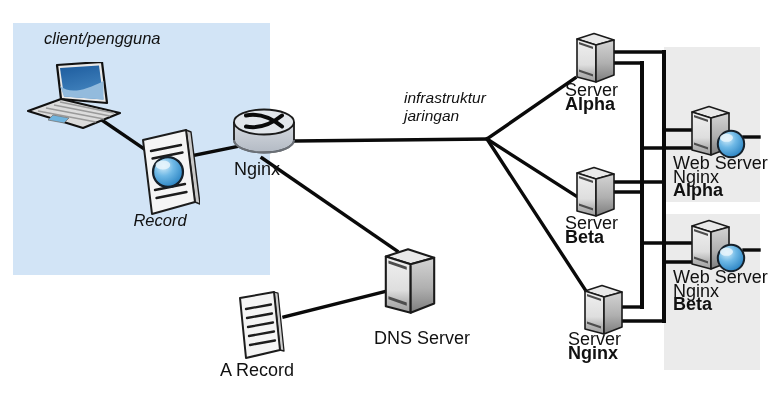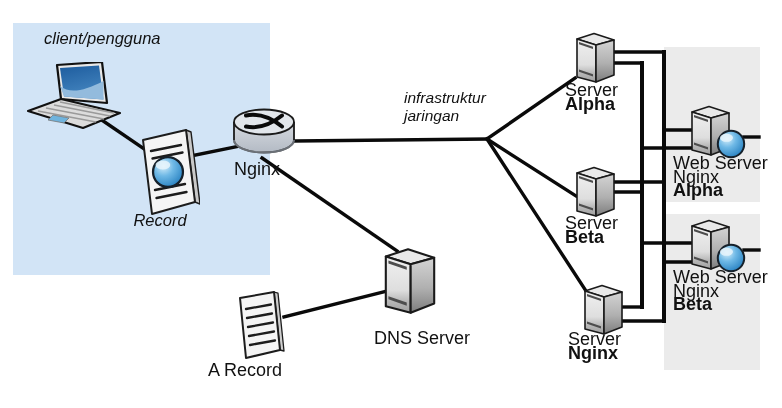--- a/index.html
+++ b/index.html
@@ -170,21 +170,21 @@
 
   <div class="lbl" style="left:234px;top:163px;width:60px">Nginx</div>
 
   <div class="italic-label" id="infra-label" style="left:404px;top:89px">
     <span style="display:block">infrastruktur</span>
     <span style="display:block">jaringan</span>
   </div>
 
   <div class="lbl" style="left:374px;top:332px;width:80px">DNS Server</div>
 
-  <div class="lbl" style="left:208px;top:364px;width:80px">A Record</div>
+  <div class="lbl" style="left:220px;top:364px;width:80px">A Record</div>
 
   <div class="lbl" style="left:565px;top:84px;width:60px">
     <span>Server</span>
     <span class="b">Alpha</span>
   </div>
 
   <div class="lbl" style="left:565px;top:217px;width:60px">
     <span>Server</span>
     <span class="b">Beta</span>
   </div>

